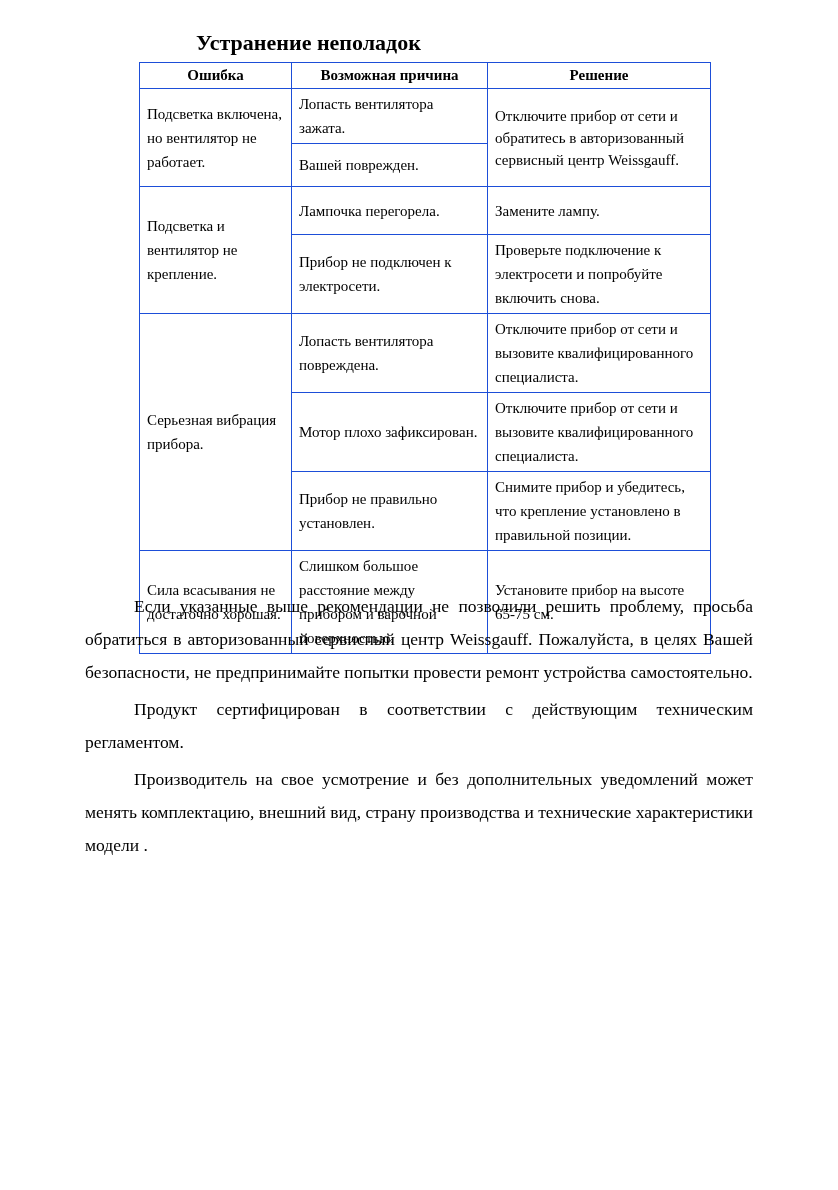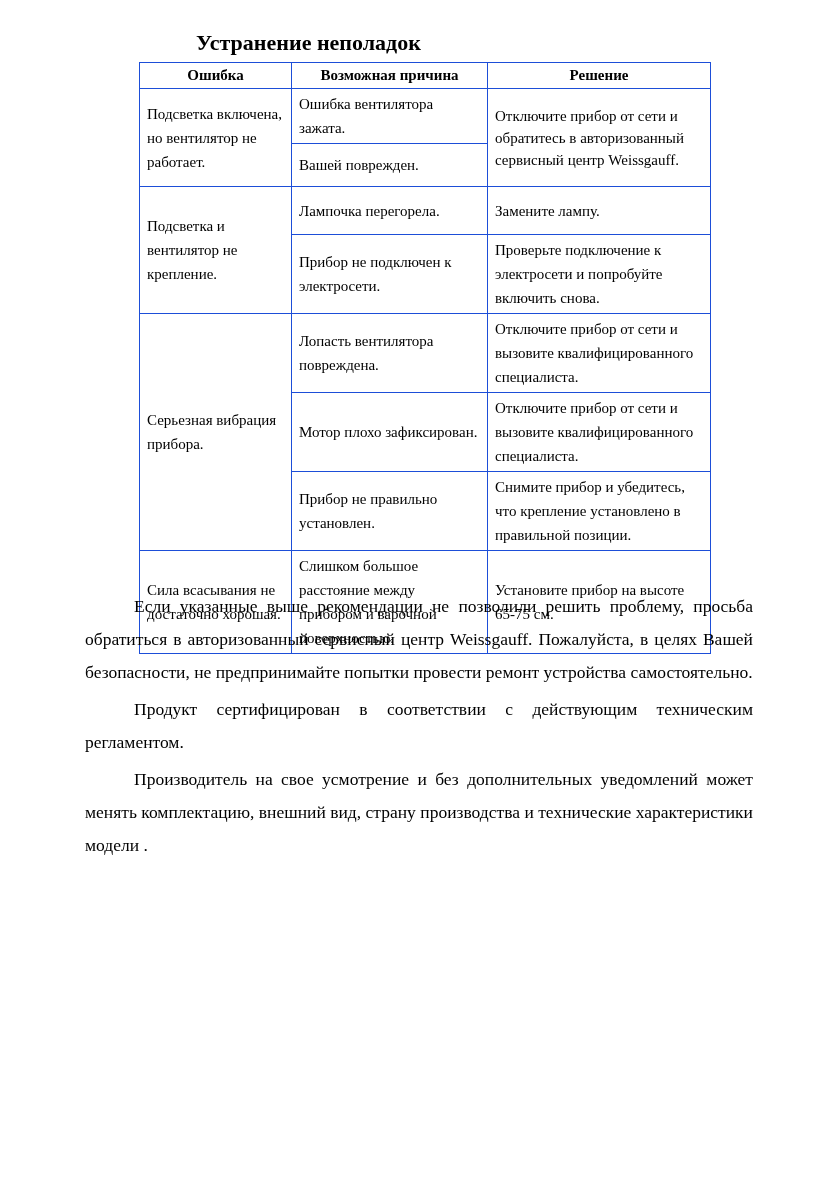--- a/index.html
+++ b/index.html
@@ -80,21 +80,21 @@
       <tr style="height:26px">
         <th>Ошибка</th>
         <th>Возможная причина</th>
         <th>Решение</th>
       </tr>
     </thead>
     <tbody>
 
       <tr style="height:43px">
         <td rowspan="2">Подсветка включена, но вентилятор не работает.</td>
-        <td>Ошибка вентилятора зажата.</td>
+        <td>Лопасть вентилятора зажата.</td>
         <td rowspan="2" class="tight">Отключите прибор от сети и обратитесь в авторизованный сервисный центр Weissgauff.</td>
       </tr>
       <tr style="height:43px">
         <td>Вашей поврежден.</td>
       </tr>
 
       <tr style="height:48px">
         <td rowspan="2">Подсветка и вентилятор не крепление.</td>
         <td>Лампочка перегорела.</td>
         <td>Замените лампу.</td>

